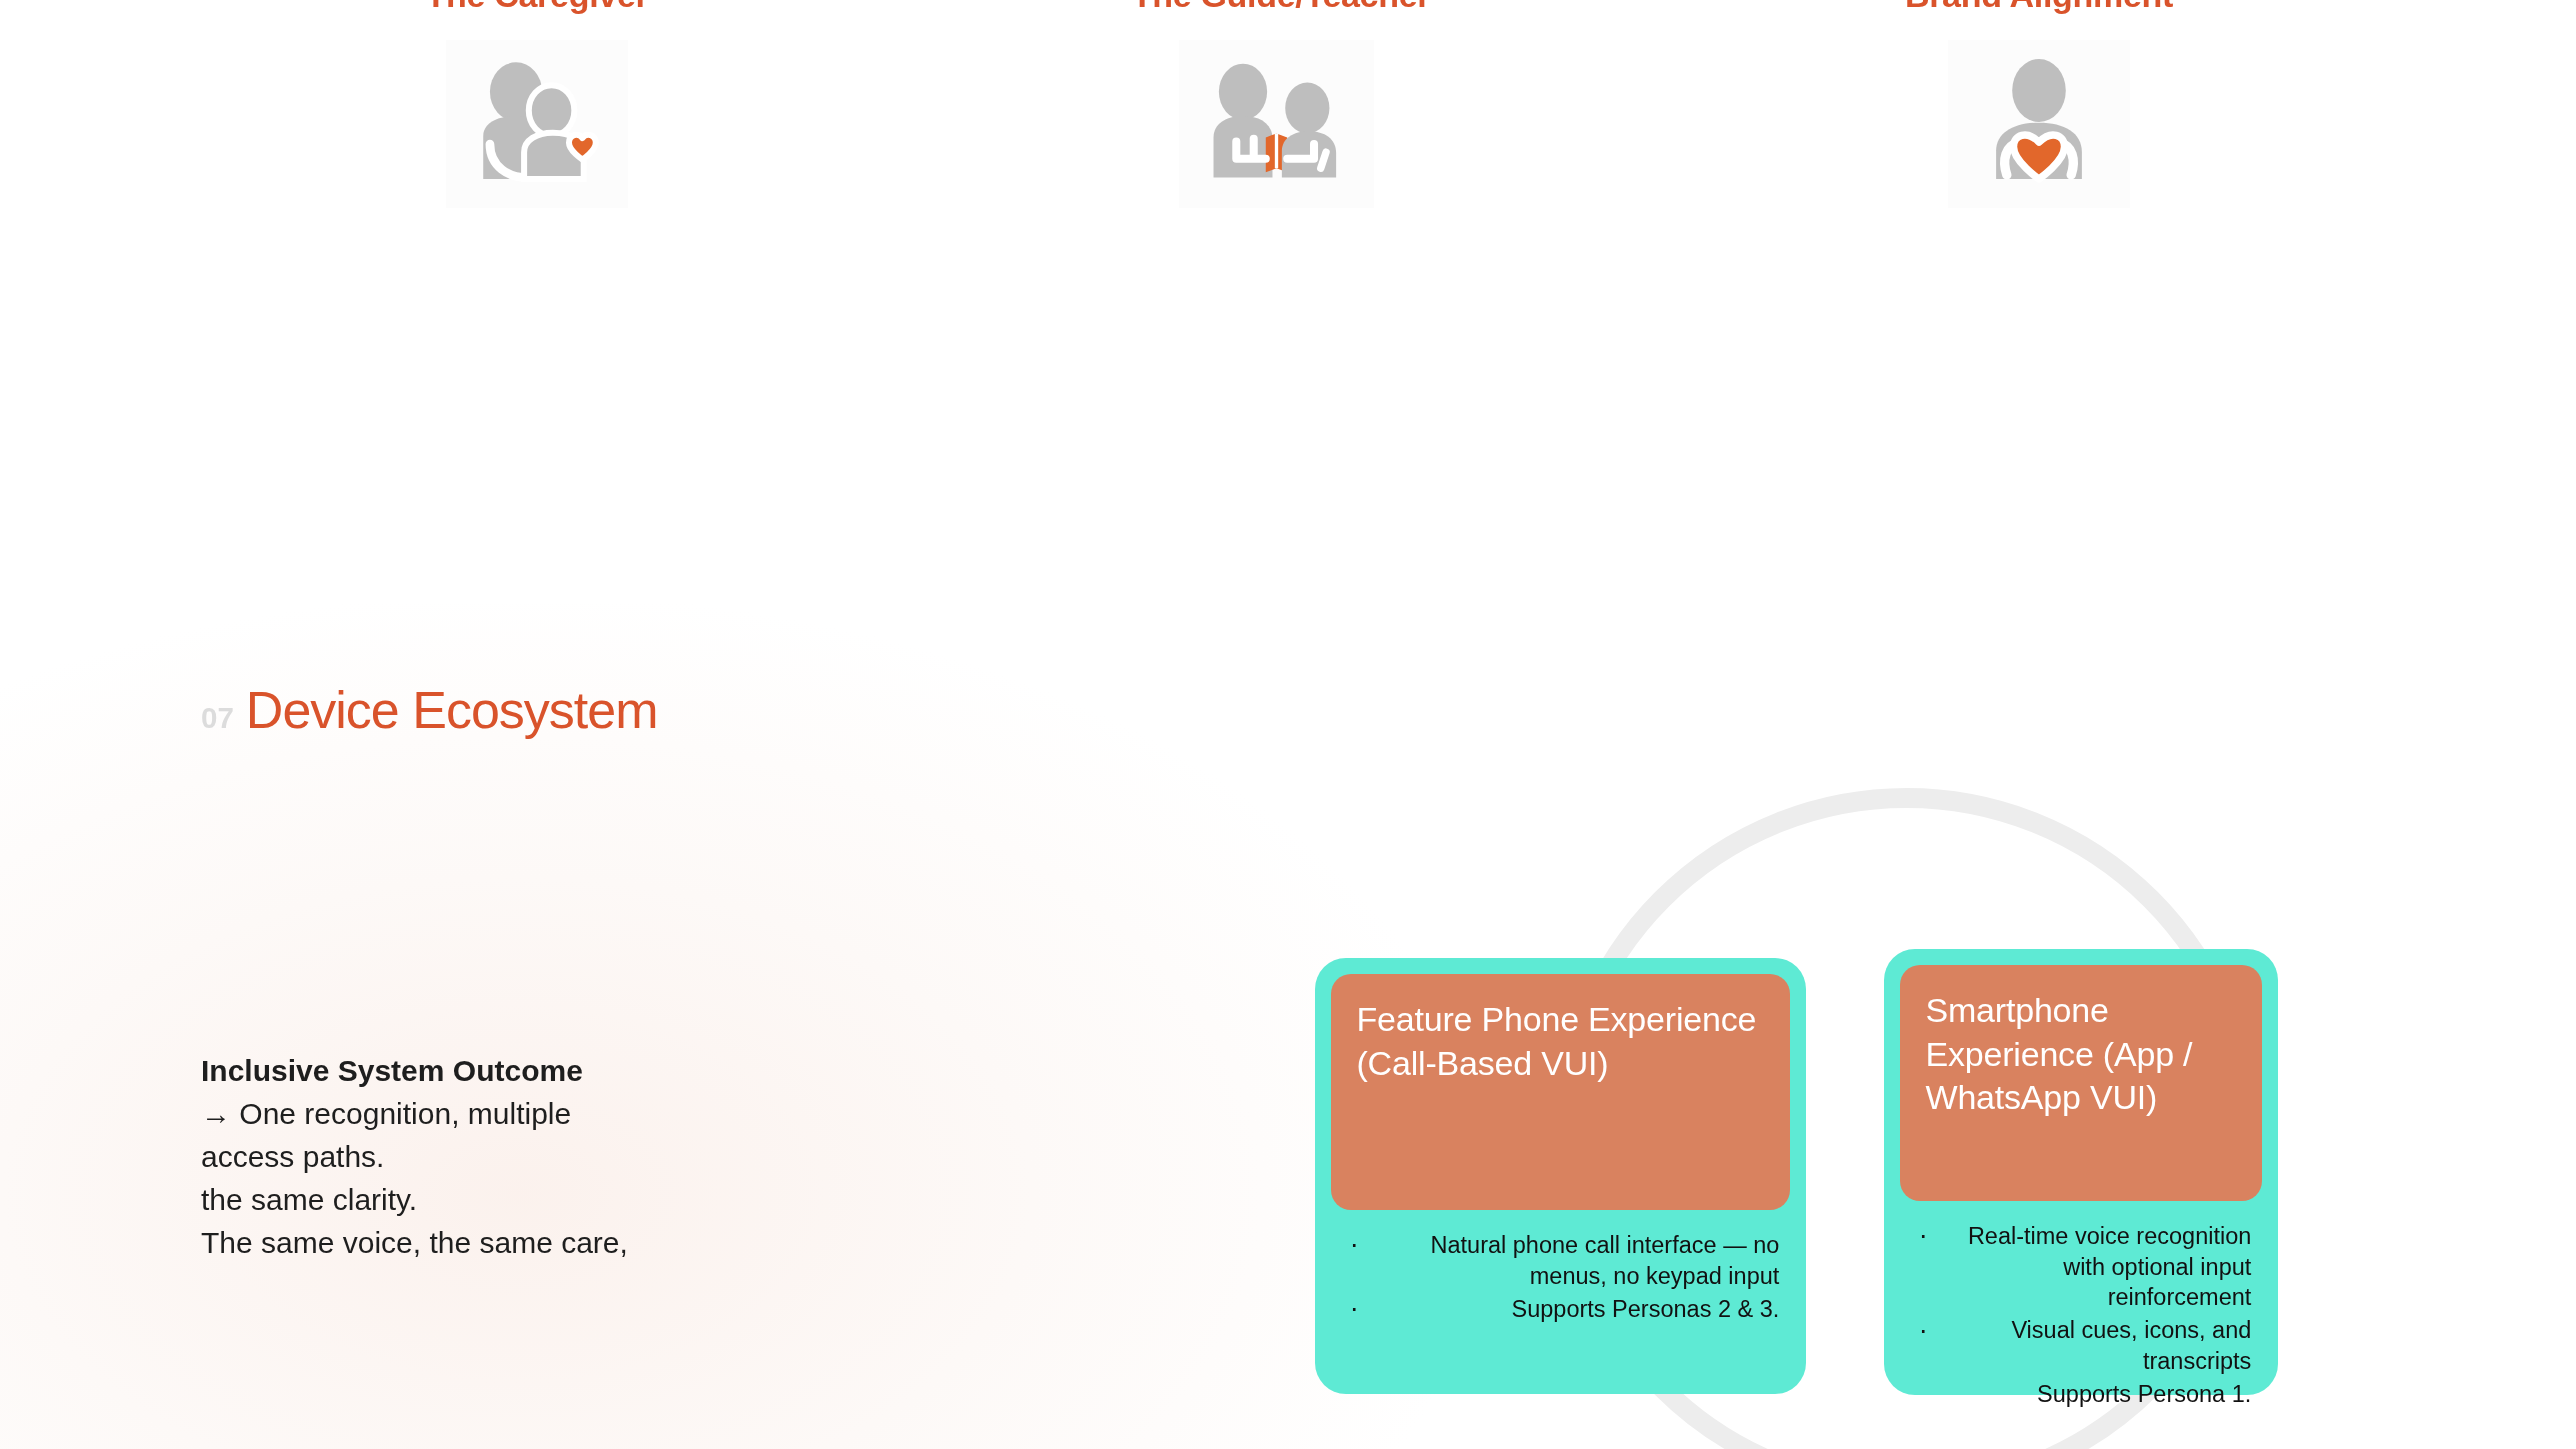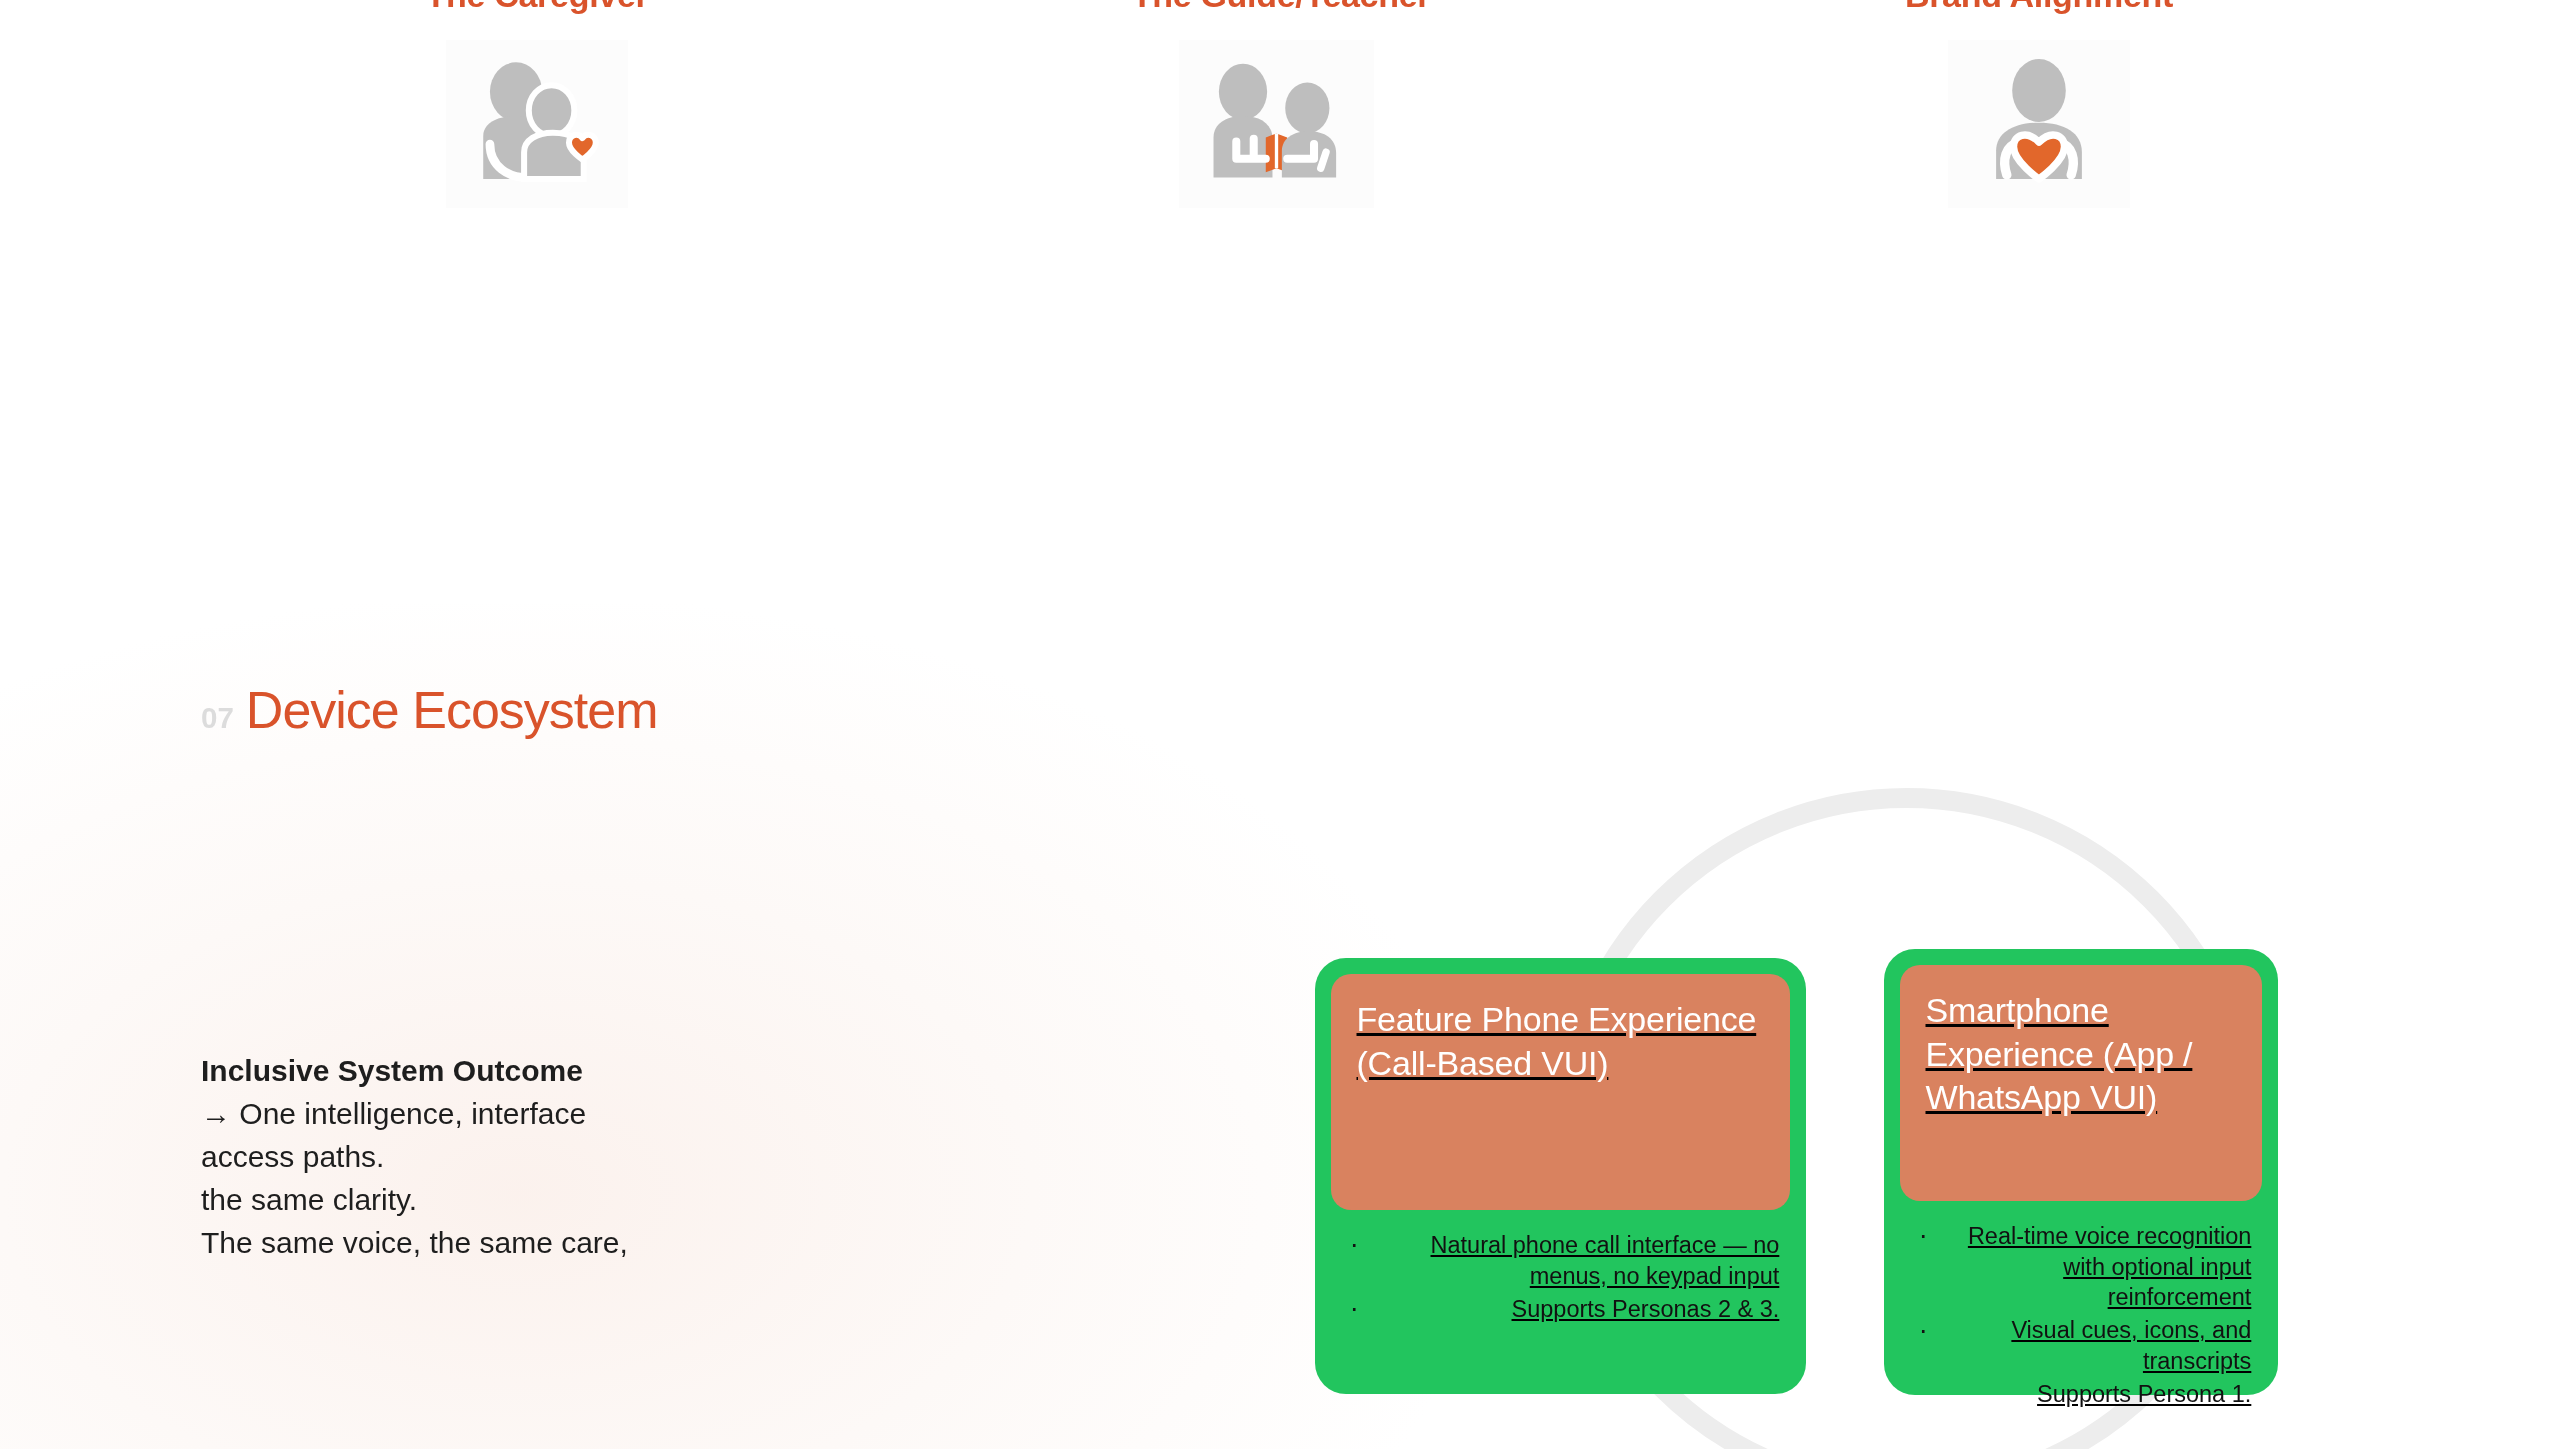--- a/index.html
+++ b/index.html
@@ -124,25 +124,24 @@
   }
   .outcome-title {
     font-weight: 700;
     display: block;
   }
   .outcome-line { display: block; font-weight: 400; }
 
   
   .card {
     position: absolute;
-    background: #22c55e;
+    background: #5eead4;
     border-radius: 31px;
     box-sizing: border-box;
     padding: 16px 16px 17.4px 16px;
-    text-decoration: underline;
   }
   .card-1 { left: 1315px; top: 958px; width: 491px; height: 436px; }
   .card-2 { left: 1884px; top: 949px; width: 394px; height: 446px; }
 
   .card-head {
     background: #D9825F;
     border-radius: 20px;
     padding: 24px 25.5px 27px 25.5px;
     box-sizing: border-box;
   }
@@ -255,21 +254,21 @@
 
 </div>
 
 <div class="section-head">
   <span class="section-num">07</span>
   <span class="section-title">Device Ecosystem</span>
 </div>
 
 <div class="outcome">
   <span class="outcome-title">Inclusive System Outcome</span>
-  <span class="outcome-line">→ One intelligence, interface</span>
+  <span class="outcome-line">→ One recognition, multiple</span>
   <span class="outcome-line">access paths.</span>
   <span class="outcome-line">the same clarity.</span>
   <span class="outcome-line">The same voice, the same care,</span>
 </div>
 
 <div class="card card-1">
   <div class="card-head">
     <div class="card-head-text">Feature Phone Experience (Call-Based VUI)</div>
   </div>
   <ul class="card-bullets">

